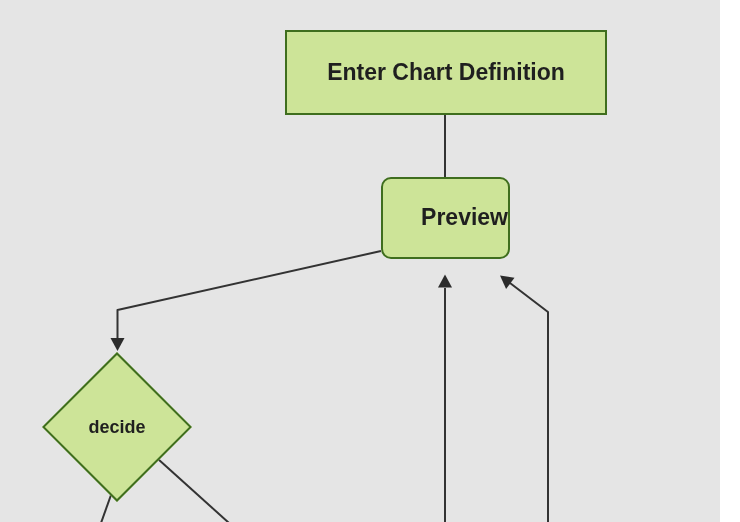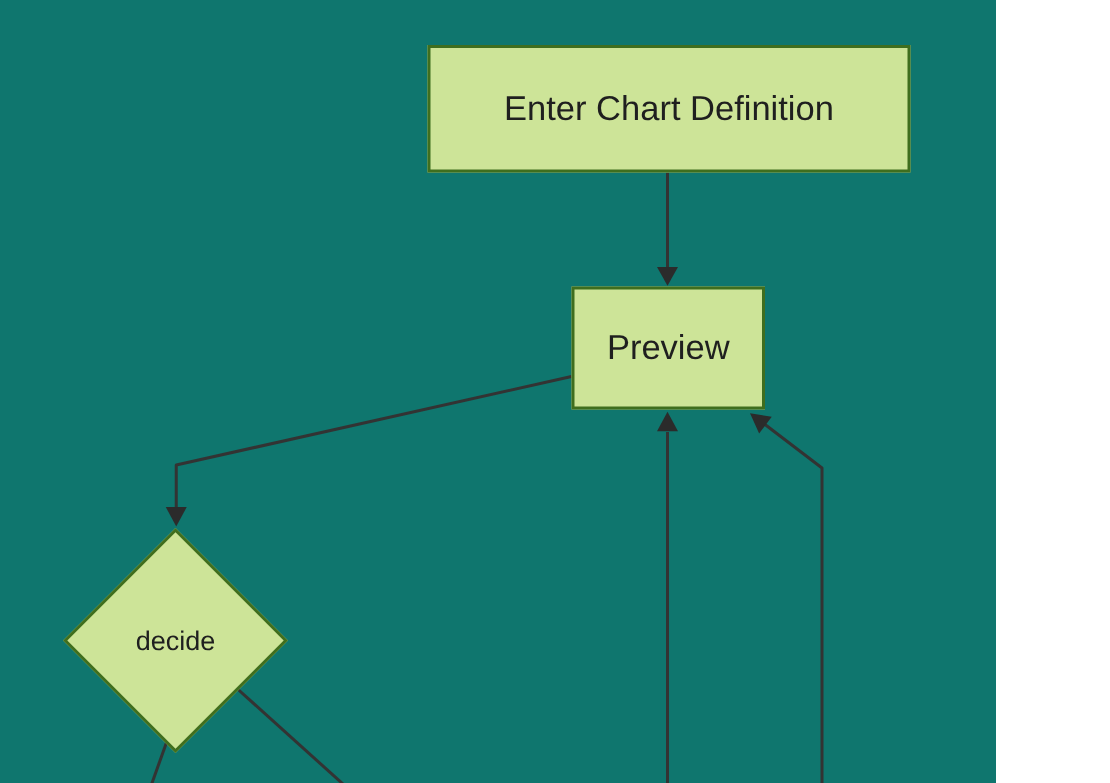--- a/index.html
+++ b/index.html
@@ -4,25 +4,26 @@
 <style>
   html, body {
     margin: 0;
     padding: 0;
     background: #ffffff;
   }
   * { box-sizing: border-box; }
 
   .canvas {
     position: relative;
-    width: 664px;
+    width: 720px;
     height: 522px;
-    background: #0f766e;
+    background: #e5e5e5;
     overflow: hidden;
     font-family: "Liberation Sans", sans-serif;
+    font-weight: bold;
   }
 
   .edge-layer {
     position: absolute;
     left: 0;
     top: 0;
     width: 740px;
     height: 522px;
   }
 
@@ -42,24 +43,25 @@
 
   .node-rect {
     left: 285px;
     top: 30px;
     width: 322px;
     height: 85px;
   }
 
   .node-rounded {
     left: 381px;
-    top: 191px;
+    top: 177px;
     width: 129px;
     height: 82px;
-    border-radius: 0;
+    border-radius: 10px;
+    justify-content: flex-end;
   }
 
   .node-diamond-shape {
     position: absolute;
     left: 64px;
     top: 374px;
     width: 106px;
     height: 106px;
     background: #cde498;
     border: 2px solid #3f6e1e;

